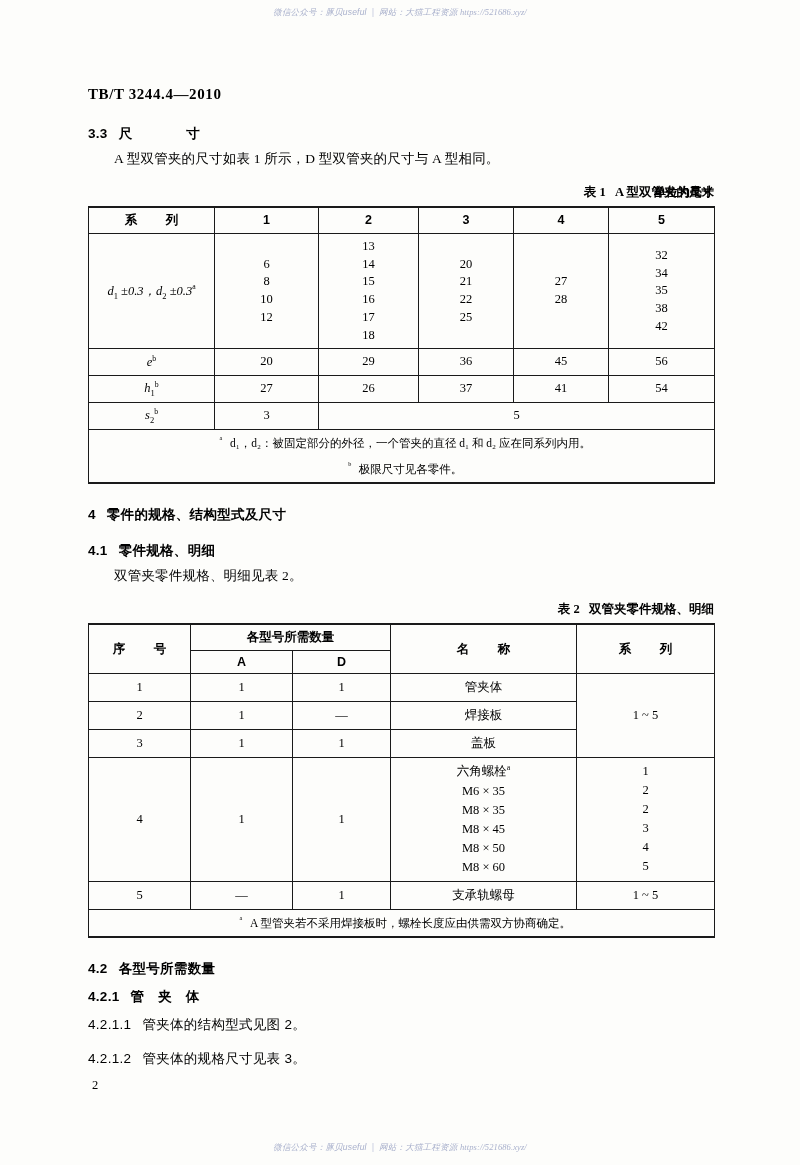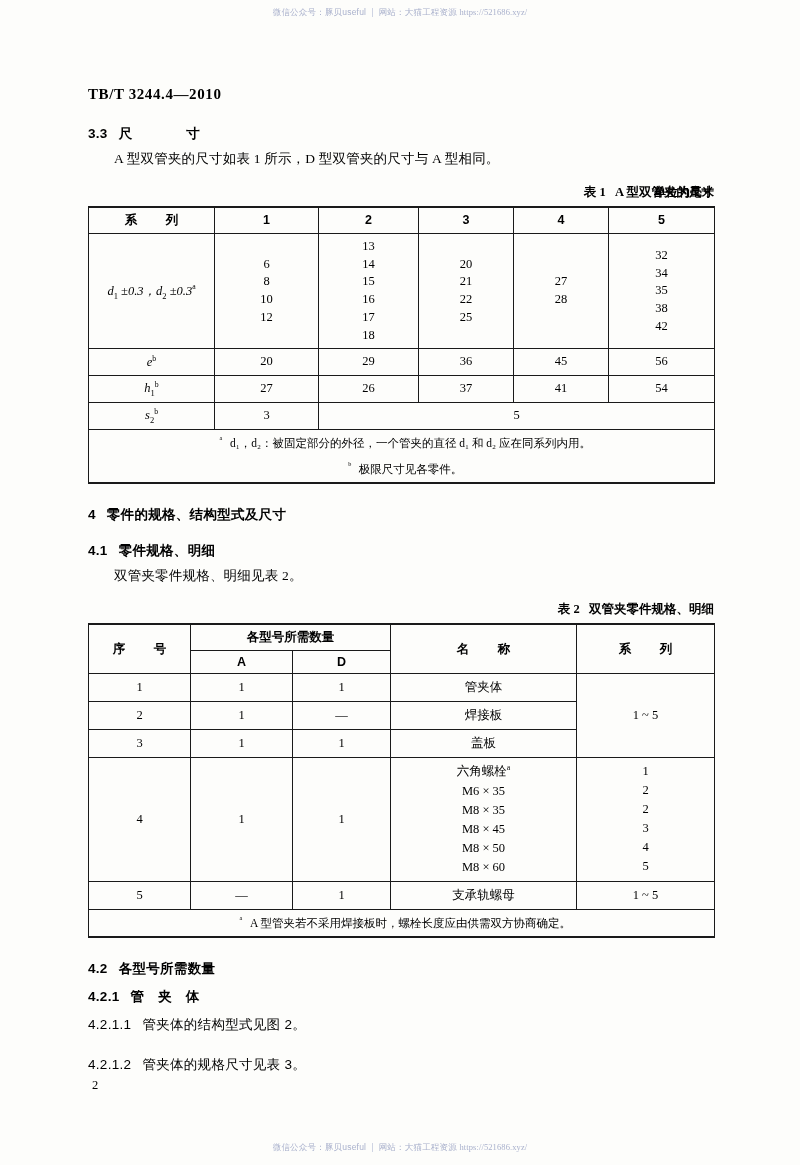--- a/index.html
+++ b/index.html
@@ -27,20 +27,21 @@
     position: absolute;
     left: 0;
     width: 800px;
     text-align: center;
     font-family: "Liberation Sans", "DejaVu Sans", sans-serif;
     font-size: 8.5px;
     color: #9aa3c4;
     letter-spacing: .2px;
     white-space: nowrap;
     opacity: .85;
+    font-style: italic;
   }
   .watermark .sep { margin: 0 5px; color: #b3bad4; }
   .watermark .url { font-family: "Liberation Serif", serif; letter-spacing: .1px; }
   .wm-top { top: 7px; }
   .wm-bottom { top: 1142px; }
 
   
   .content {
     position: absolute;
     left: 88px;
@@ -294,21 +295,21 @@
 
     <h2 class="sec" style="margin-top:22px">
       <span class="num">4.2</span><span>各型号所需数量</span>
     </h2>
     <h2 class="sec" style="margin-top:10px">
       <span class="num">4.2.1</span><span>管　夹　体</span>
     </h2>
     <h2 class="sec" style="margin-top:10px;font-weight:normal">
       <span class="num">4.2.1.1</span><span>管夹体的结构型式见图 2。</span>
     </h2>
-    <h2 class="sec" style="margin-top:22px;font-weight:normal">
+    <h2 class="sec" style="margin-top:16px;font-weight:normal">
       <span class="num">4.2.1.2</span><span>管夹体的规格尺寸见表 3。</span>
     </h2>
 
   </div>
 
   <div class="page-num">2</div>
 
   <div class="watermark wm-bottom">
     <span>微信公众号：</span><span>豚贝useful</span><span class="sep">|</span><span>网站：</span><span>大猫工程资源</span> <span class="url">https://521686.xyz/</span>
   </div>

